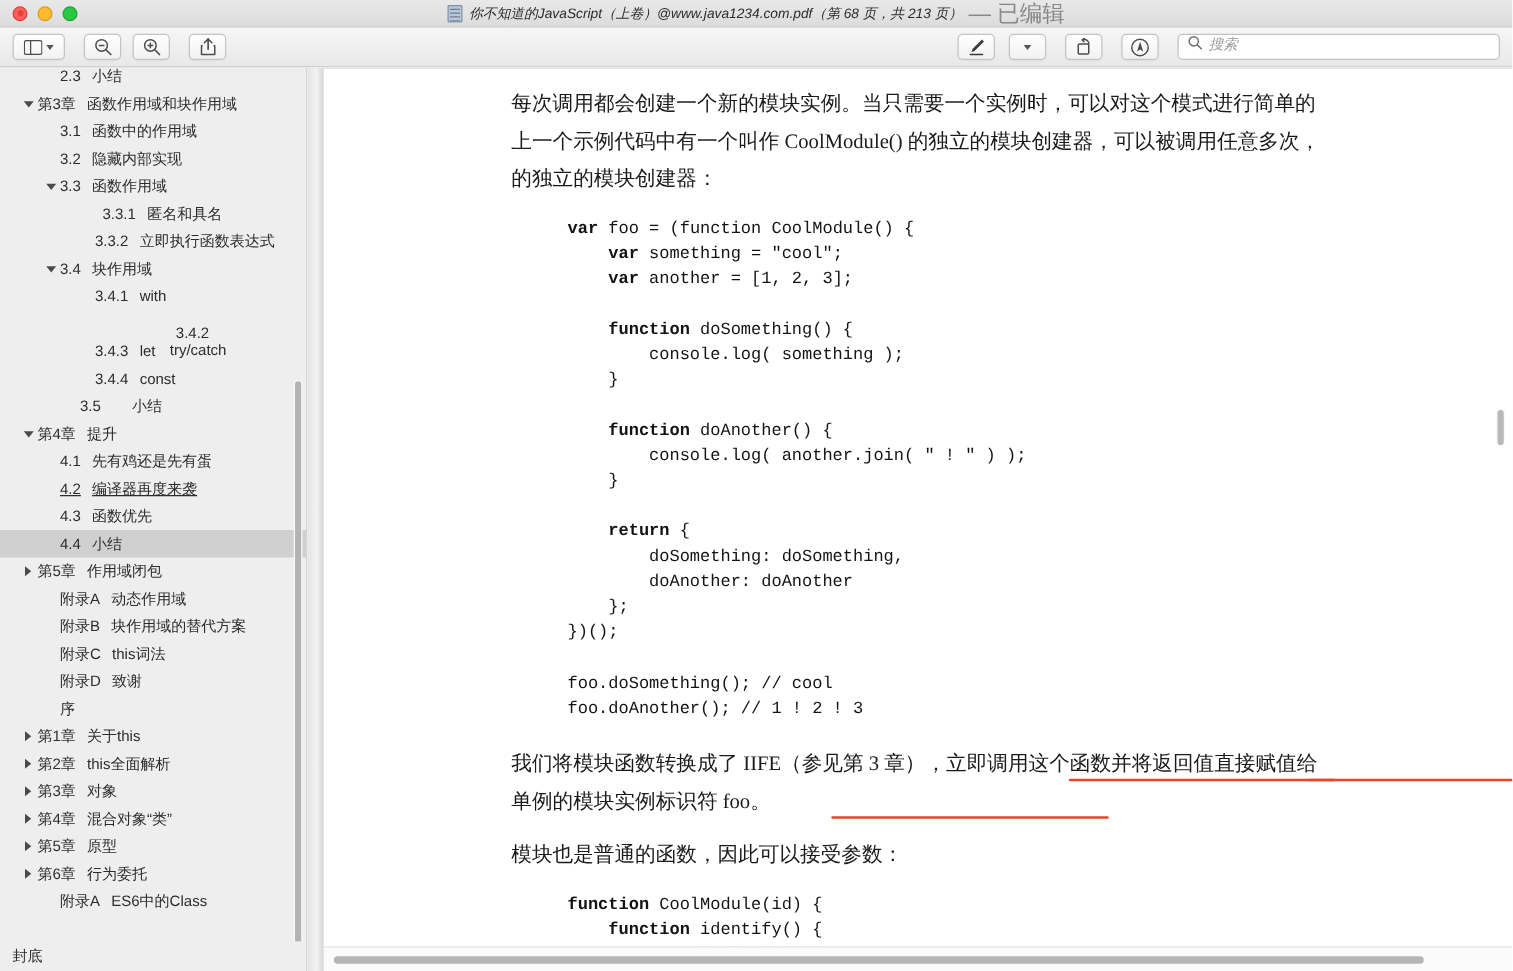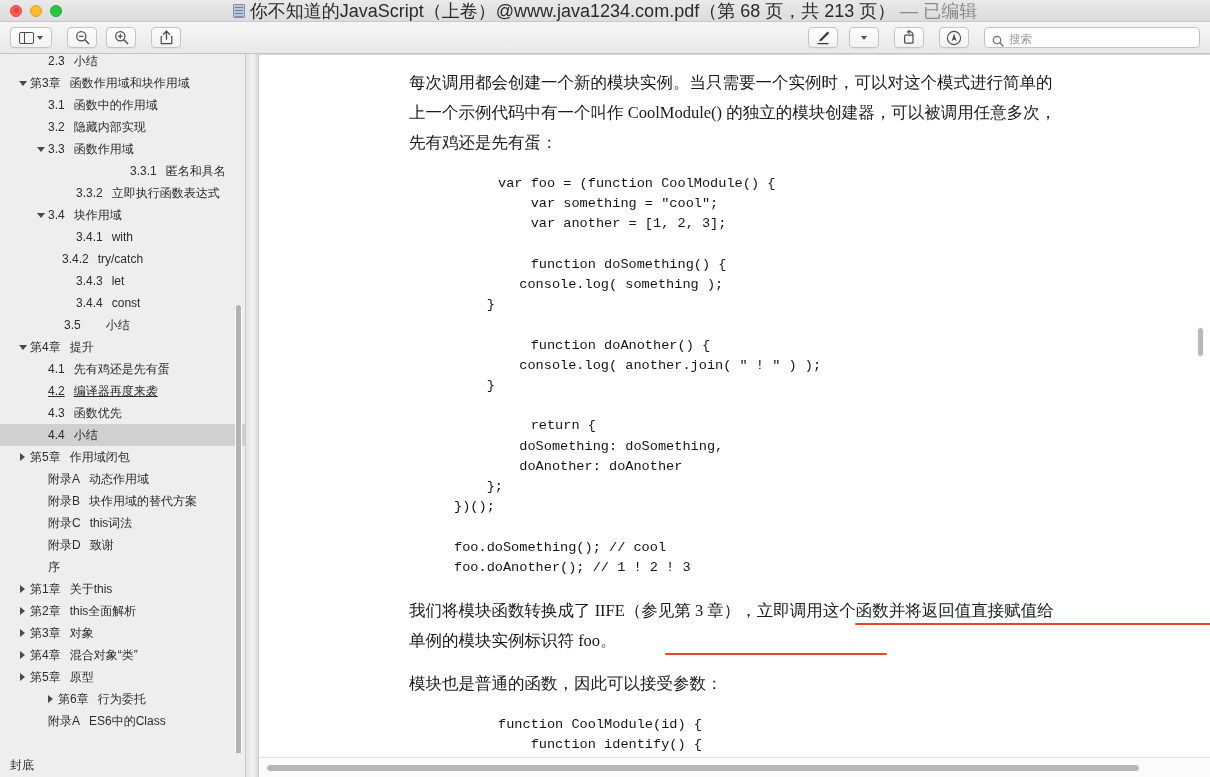--- a/index.html
+++ b/index.html
@@ -48,22 +48,23 @@
     width: 12px; height: 14px; background: #b9c7d8;
     border: 1px solid #8193aa; border-radius: 1px;
     position: relative; flex: 0 0 auto;
   }
   .doc-icon::before {
     content:""; position:absolute; left:1px; right:1px; top:2px;
     height:1px; background:#6c7f96;
     box-shadow: 0 3px 0 #6c7f96, 0 6px 0 #6c7f96, 0 9px 0 #8193aa;
   }
   .title-text {
-    font-size: 18px; color: #2b2b2b; white-space: nowrap;
+    font-size: 11px; color: #2b2b2b; white-space: nowrap;
     letter-spacing: 0px;
+    font-style: italic;
   }
   .title-modified {
     font-size: 18px; color: #888; white-space: nowrap;
   }
 
   
   .toolbar {
     height: 32px; flex: 0 0 32px;
     background: linear-gradient(#f6f6f6, #e8e8e8);
     border-bottom: 1px solid #c2c2c2;
@@ -88,25 +89,25 @@
   .tb-gap-2 { margin-left: 6px; }
   .chev {
     width: 0; height: 0;
     border-left: 3.5px solid transparent;
     border-right: 3.5px solid transparent;
     border-top: 4px solid #555;
   }
   .icn { display:block; }
   .spacer { flex: 1 1 auto; }
   .search-box {
-    height: 21px; width: 216px;
+    height: 21px; width: 258px;
     background: #fff; border: 1px solid #c3c3c3;
     border-radius: 4px;
-    display: flex; align-items: flex-end;
-    gap: 5px; padding: 0 7px;
+    display: flex; align-items: flex-start;
+    gap: 5px; padding: 0 7px; font-style: italic;
   }
   .search-ph { font-size: 11.5px; color: #9a9a9a; }
 
   
   .body-row { flex: 1 1 auto; display: flex; min-height: 0; position: relative; }
 
   
   .sidebar {
     width: 246px; flex: 0 0 246px;
     background: #eeeeee;
@@ -193,21 +194,21 @@
     position: relative;
   }
   .code {
     font-family: "Liberation Mono", "DejaVu Sans Mono", monospace;
     font-size: 13.6px;
     line-height: 20.2px;
     color: #131313;
     white-space: pre;
     margin-left: 45px;
   }
-  .code b { font-weight: 400; margin-left: 44px; }
+  .code b { font-weight: 700; }
   .blank-line { height: 20.2px; }
 
   .gap-a { height: 16px; }
   .gap-b { height: 13px; }
   .gap-c { height: 18px; }
 
   
   .uline {
     position: absolute;
     height: 2.4px;
@@ -359,41 +360,41 @@
           <div class="toc-row" style="padding-left: 35px;">
             <span class="tri"></span>
             <span class="toc-num">3.2</span>
             <span class="toc-label">隐藏内部实现</span>
           </div>
           <div class="toc-row" style="padding-left: 35px;">
             <span class="tri down"></span>
             <span class="toc-num">3.3</span>
             <span class="toc-label">函数作用域</span>
           </div>
-          <div class="toc-row" style="padding-left: 69px; margin-left: 48px;">
+          <div class="toc-row" style="padding-left: 69px;">
             <span class="tri"></span>
             <span class="toc-num">3.3.1</span>
             <span class="toc-label">匿名和具名</span>
           </div>
           <div class="toc-row" style="padding-left: 63px;">
             <span class="tri"></span>
             <span class="toc-num">3.3.2</span>
             <span class="toc-label">立即执行函数表达式</span>
           </div>
           <div class="toc-row" style="padding-left: 35px;">
             <span class="tri down"></span>
             <span class="toc-num">3.4</span>
             <span class="toc-label">块作用域</span>
           </div>
           <div class="toc-row" style="padding-left: 63px;">
             <span class="tri"></span>
             <span class="toc-num">3.4.1</span>
             <span class="toc-label">with</span>
           </div>
-          <div class="toc-row" style="padding-left: 49px;">
+          <div class="toc-row" style="padding-left: 63px; flex-direction: column;">
             <span class="tri"></span>
             <span class="toc-num">3.4.2</span>
             <span class="toc-label">try/catch</span>
           </div>
           <div class="toc-row" style="padding-left: 63px;">
             <span class="tri"></span>
             <span class="toc-num">3.4.3</span>
             <span class="toc-label">let</span>
           </div>
           <div class="toc-row" style="padding-left: 63px;">
@@ -478,21 +479,21 @@
           <div class="toc-row" style="padding-left: 17px;">
             <span class="tri right"></span>
             <span class="toc-num">第4章</span>
             <span class="toc-label">混合对象“类”</span>
           </div>
           <div class="toc-row" style="padding-left: 17px;">
             <span class="tri right"></span>
             <span class="toc-num">第5章</span>
             <span class="toc-label">原型</span>
           </div>
-          <div class="toc-row" style="padding-left: 17px; margin-left: 28px;">
+          <div class="toc-row" style="padding-left: 17px;">
             <span class="tri right"></span>
             <span class="toc-num">第6章</span>
             <span class="toc-label">行为委托</span>
           </div>
           <div class="toc-row" style="padding-left: 35px;">
             <span class="tri"></span>
             <span class="toc-num">附录A</span>
             <span class="toc-label">ES6中的Class</span>
           </div>
         </div>
@@ -508,21 +509,21 @@
       <div class="page-gutter-l"></div>
 
       <div class="page">
         <div class="page-inner">
 
           <div class="para">
             <div>每次调用都会创建一个新的模块实例。当只需要一个实例时，可以对这个模式进行简单的</div>
             <div>
               <span>上一个示例代码中有一个叫作 CoolModule() 的独立的模块创建器，可以被调用任意多次，</span>
             </div>
-            <div>先有鸡还是先有蛋：</div>
+            <div>的独立的模块创建器：</div>
           </div>
 
           <div class="gap-a"></div>
 
           <div class="code" id="code1"><div><b>var</b> foo = (function CoolModule() {</div><div>    <b>var</b> something = "cool";</div><div>    <b>var</b> another = [1, 2, 3];</div><div class="blank-line">&nbsp;</div><div>    <b>function</b> doSomething() {</div><div>        console.log( something );</div><div>    }</div><div class="blank-line">&nbsp;</div><div>    <b>function</b> doAnother() {</div><div>        console.log( another.join( " ! " ) );</div><div>    }</div><div class="blank-line">&nbsp;</div><div>    <b>return</b> {</div><div>        doSomething: doSomething,</div><div>        doAnother: doAnother</div><div>    };</div><div>})();</div><div class="blank-line">&nbsp;</div><div>foo.doSomething(); // cool</div><div>foo.doAnother(); // 1 ! 2 ! 3</div></div>
 
           <div class="gap-c"></div>
 
           <div class="para" id="para2wrap">
             <div>我们将模块函数转换成了 IIFE（参见第 3 章），立即调用这个函数并将返回值直接赋值给</div>

